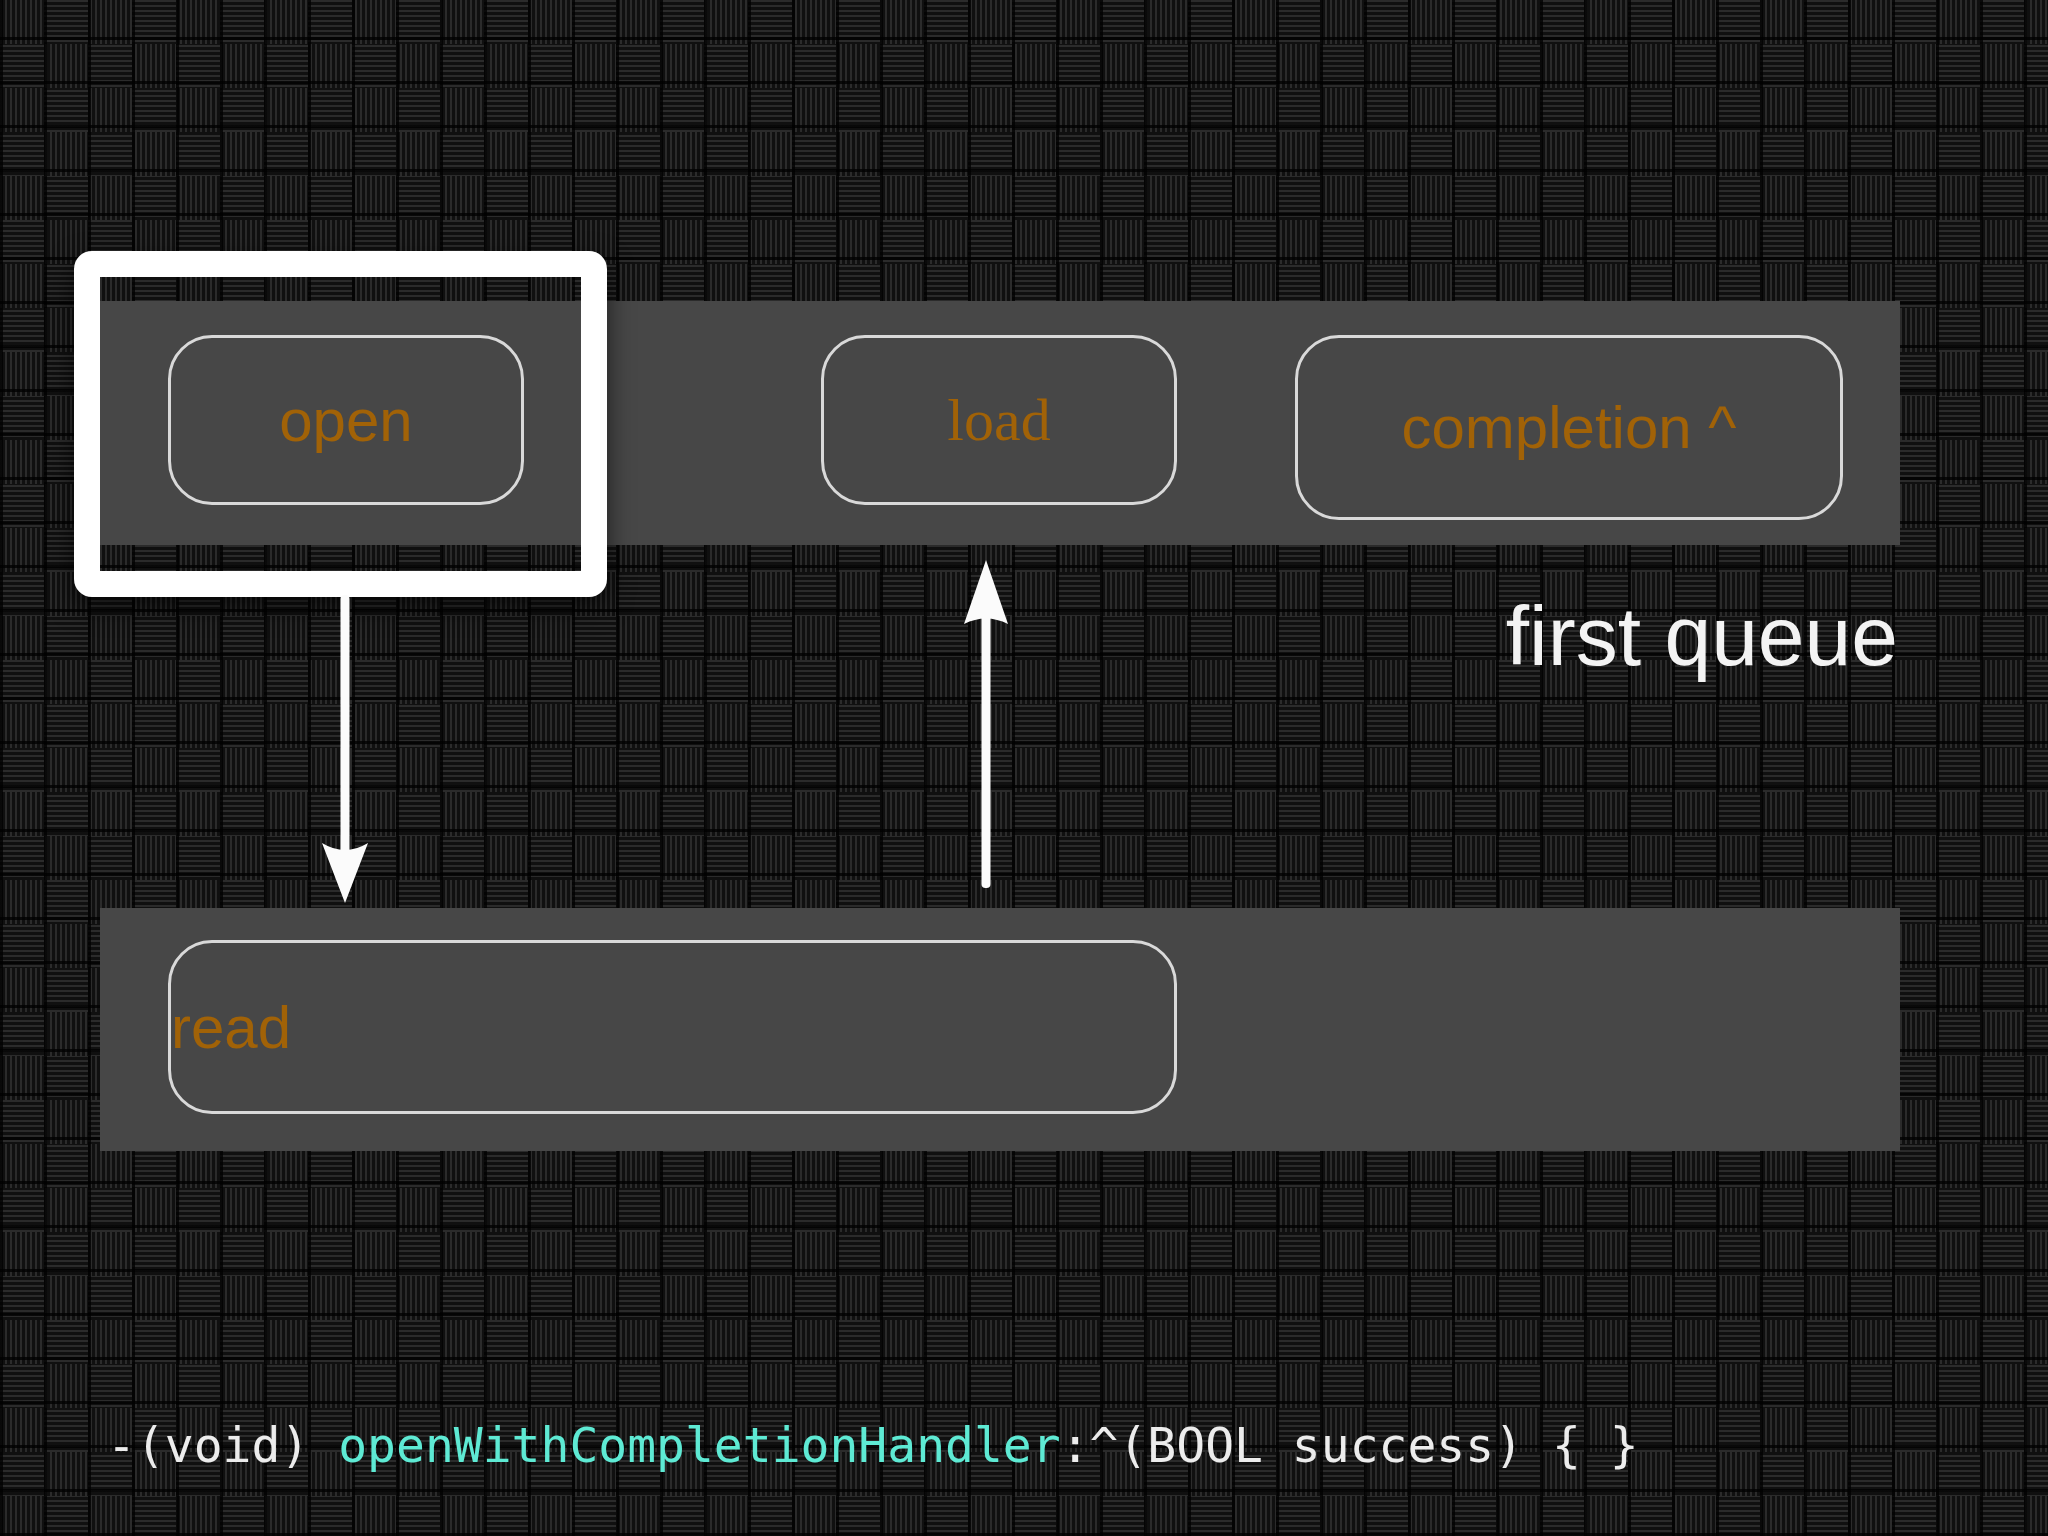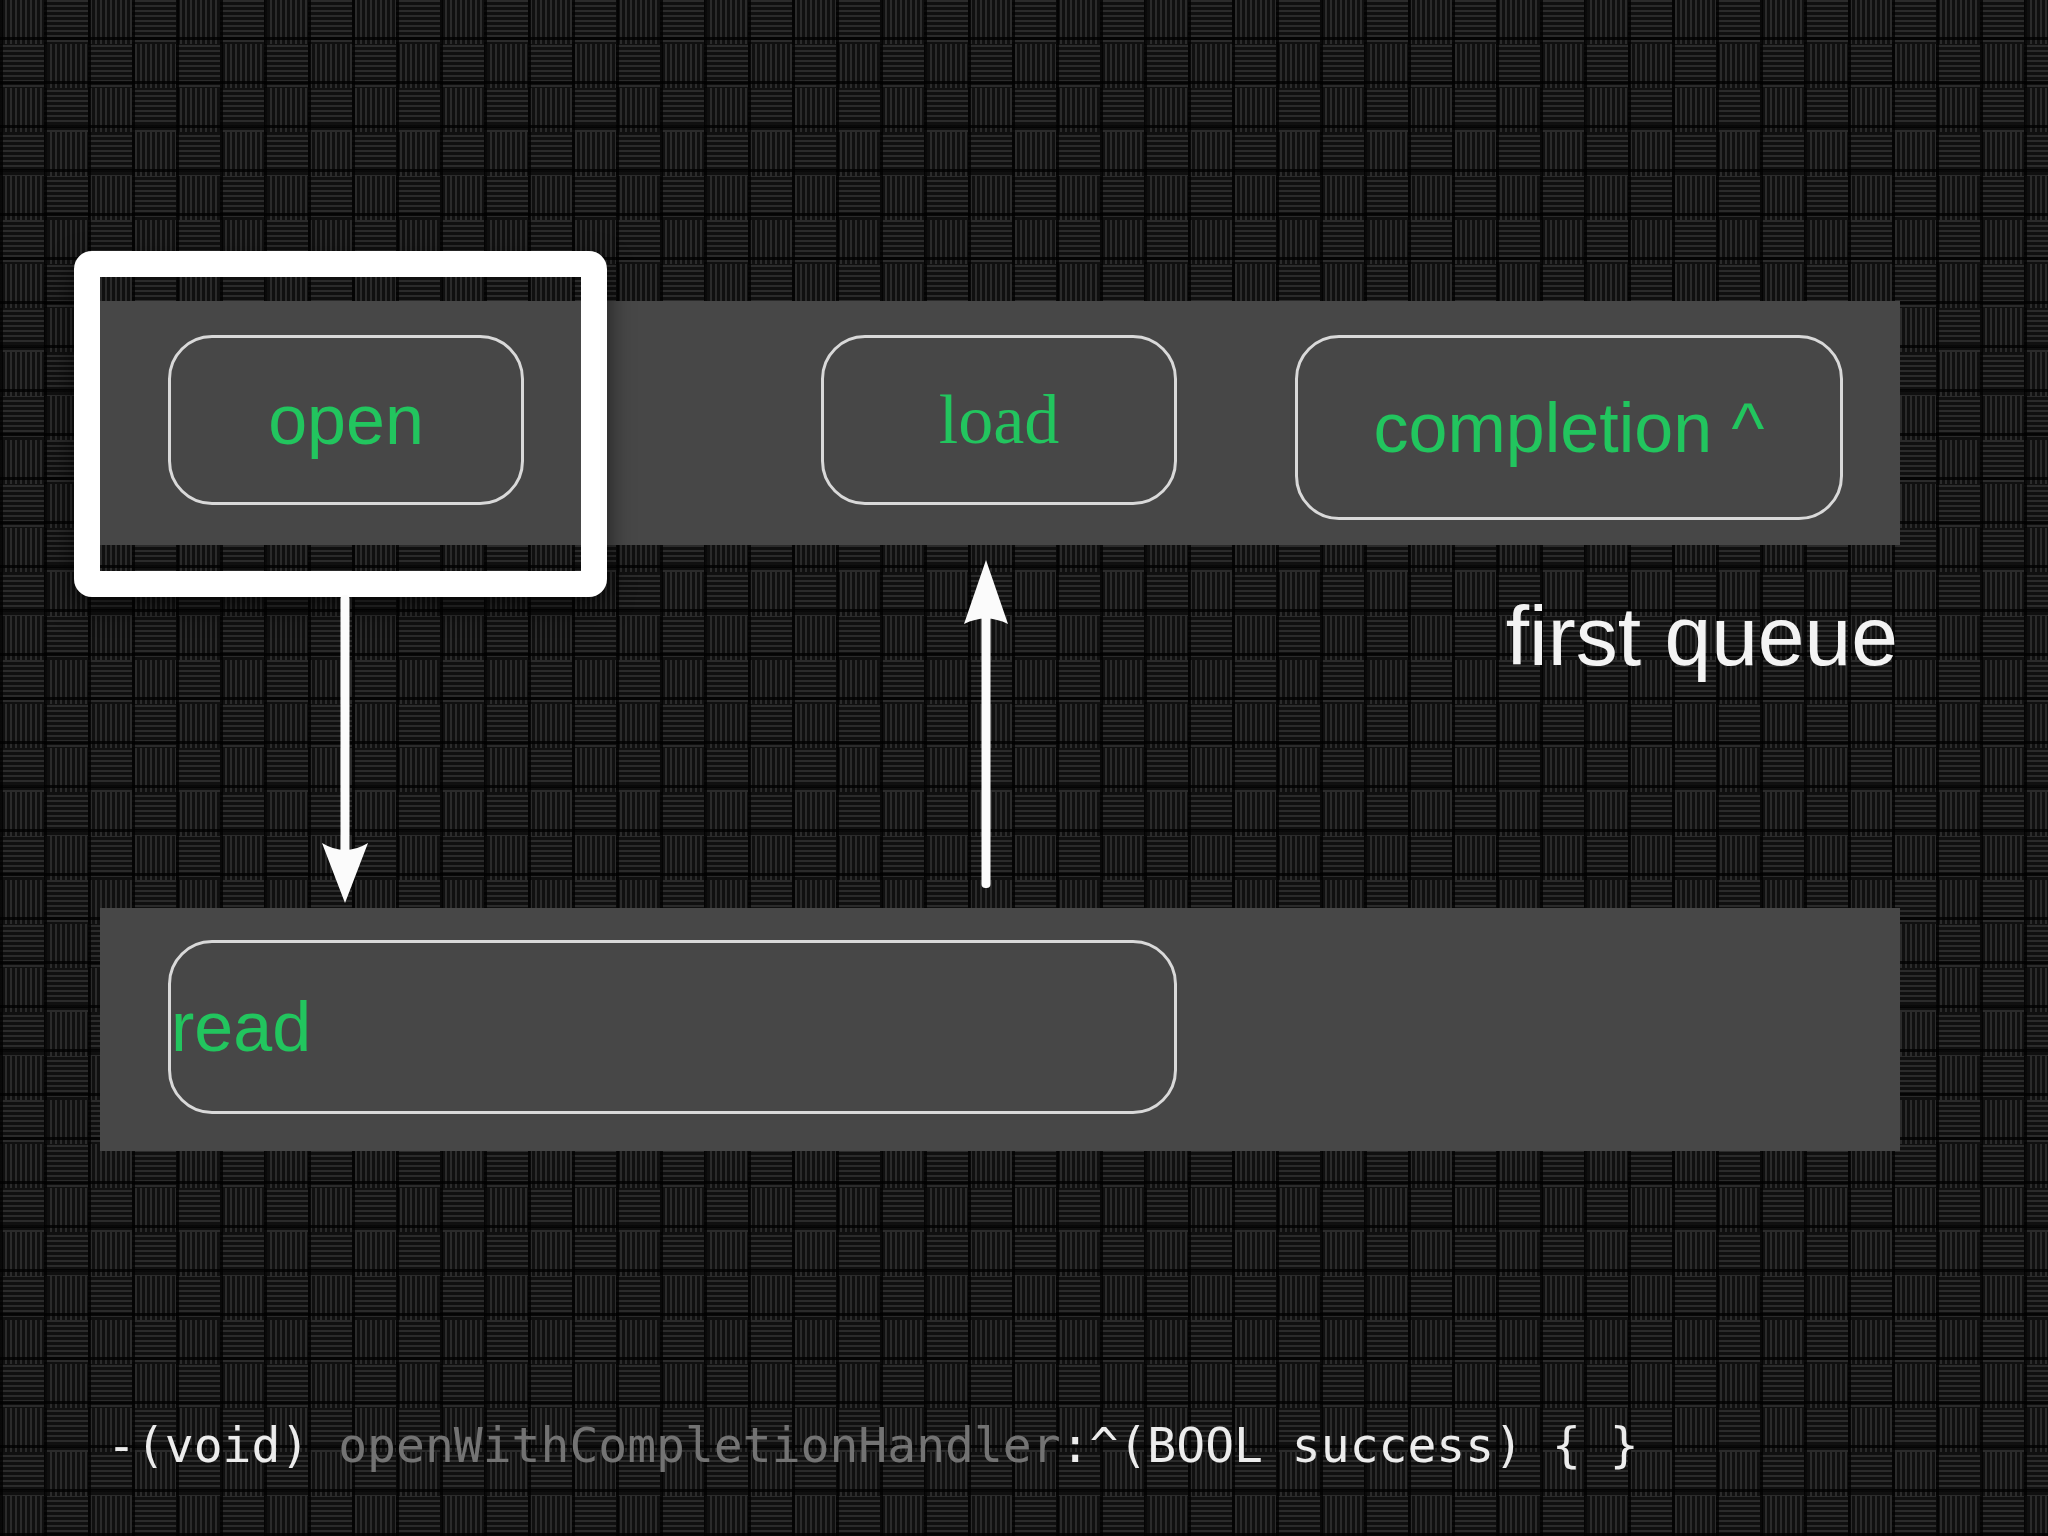--- a/index.html
+++ b/index.html
@@ -46,22 +46,22 @@
   .bar{position:absolute;background:#474747;}
   .bar-top{left:100px;top:301px;width:1800px;height:244px;}
   .bar-bottom{left:100px;top:908px;width:1800px;height:243px;}
 
   
   .qbox{
     position:absolute;
     box-sizing:border-box;
     border:3px solid #d9d9d9;
     border-radius:44px;
-    color:#22c55e;
-    font-size:70px;
+    color:#a16207;
+    font-size:60px;
     display:flex;align-items:center;justify-content:center;
     white-space:nowrap;
   }
   .qbox-open{left:168px;top:335px;width:356px;height:170px;}
   .qbox-load{left:821px;top:335px;width:356px;height:170px;font-family:Liberation Serif, serif;}
   .qbox-completion{left:1295px;top:335px;width:548px;height:185px;}
   .qbox-read{left:168px;top:940px;width:1009px;height:174px;justify-content:flex-start;}
 
   
   .highlight-frame{
@@ -89,21 +89,21 @@
   .arrow-up{left:956px;top:560px;}
 
   
   .code-line{
     position:absolute;left:107px;top:1414px;
     font-family:"DejaVu Sans Mono","Liberation Mono",monospace;
     font-size:48px;line-height:62px;
     color:#ececec;
     white-space:pre;
   }
-  .code-line .kw{color:#737373;}
+  .code-line .kw{color:#5eead4;}
 </style>
 </head>
 <body>
 
 <div class="slide">
 
   <div class="weave"></div>
   <div class="weave-grid"></div>
 
   <div class="bar bar-top"></div>

